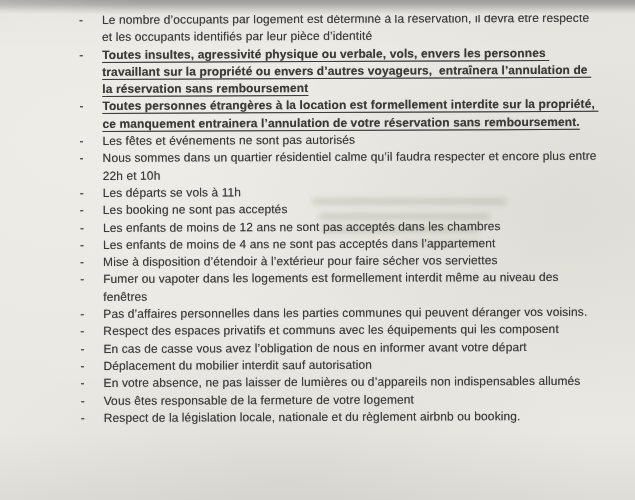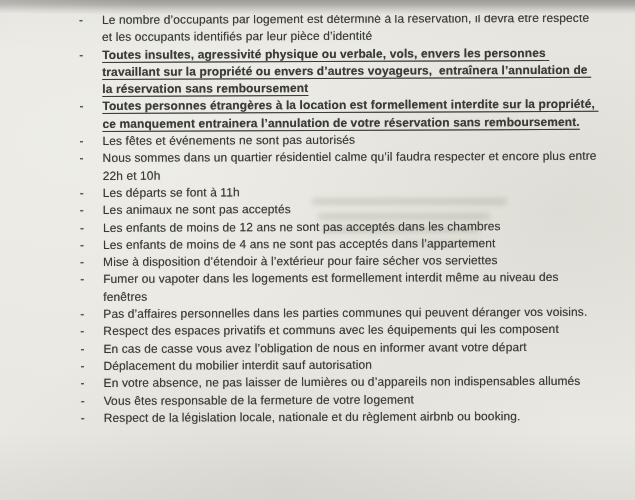--- a/index.html
+++ b/index.html
@@ -94,22 +94,22 @@
     <span class="b4"></span>
   </div>
 
   <div class="sheet-content">
     <ul class="rules">
         <li><span class="dash">-</span><span class="txt">Le nombre d’occupants par logement est déterminé à la réservation, il devra être respecté et les occupants identifiés par leur pièce d’identité</span></li>
         <li><span class="dash">-</span><span class="txt em">Toutes insultes, agressivité physique ou verbale, vols, envers les personnes travaillant sur la propriété ou envers d’autres voyageurs,  entraînera l’annulation de la réservation sans remboursement</span></li>
         <li><span class="dash">-</span><span class="txt em">Toutes personnes étrangères à la location est formellement interdite sur la propriété, ce manquement entrainera l’annulation de votre réservation sans remboursement.</span></li>
         <li><span class="dash">-</span><span class="txt">Les fêtes et événements ne sont pas autorisés</span></li>
         <li><span class="dash">-</span><span class="txt">Nous sommes dans un quartier résidentiel calme qu’il faudra respecter et encore plus entre 22h et 10h</span></li>
-        <li><span class="dash">-</span><span class="txt">Les départs se font à 11h</span></li>
-        <li><span class="dash">-</span><span class="txt">Les animaux ne sont pas acceptés</span></li>
+        <li><span class="dash">-</span><span class="txt">Les départs se vols à 11h</span></li>
+        <li><span class="dash">-</span><span class="txt">Les booking ne sont pas acceptés</span></li>
         <li><span class="dash">-</span><span class="txt">Les enfants de moins de 12 ans ne sont pas acceptés dans les chambres</span></li>
         <li><span class="dash">-</span><span class="txt">Les enfants de moins de 4 ans ne sont pas acceptés dans l’appartement</span></li>
         <li><span class="dash">-</span><span class="txt">Mise à disposition d’étendoir à l’extérieur pour faire sécher vos serviettes</span></li>
         <li><span class="dash">-</span><span class="txt">Fumer ou vapoter dans les logements est formellement interdit même au niveau des fenêtres</span></li>
         <li><span class="dash">-</span><span class="txt">Pas d’affaires personnelles dans les parties communes qui peuvent déranger vos voisins.</span></li>
         <li><span class="dash">-</span><span class="txt">Respect des espaces privatifs et communs avec les équipements qui les composent</span></li>
         <li><span class="dash">-</span><span class="txt">En cas de casse vous avez l’obligation de nous en informer avant votre départ</span></li>
         <li><span class="dash">-</span><span class="txt">Déplacement du mobilier interdit sauf autorisation</span></li>
         <li><span class="dash">-</span><span class="txt">En votre absence, ne pas laisser de lumières ou d’appareils non indispensables allumés</span></li>
         <li><span class="dash">-</span><span class="txt">Vous êtes responsable de la fermeture de votre logement</span></li>

